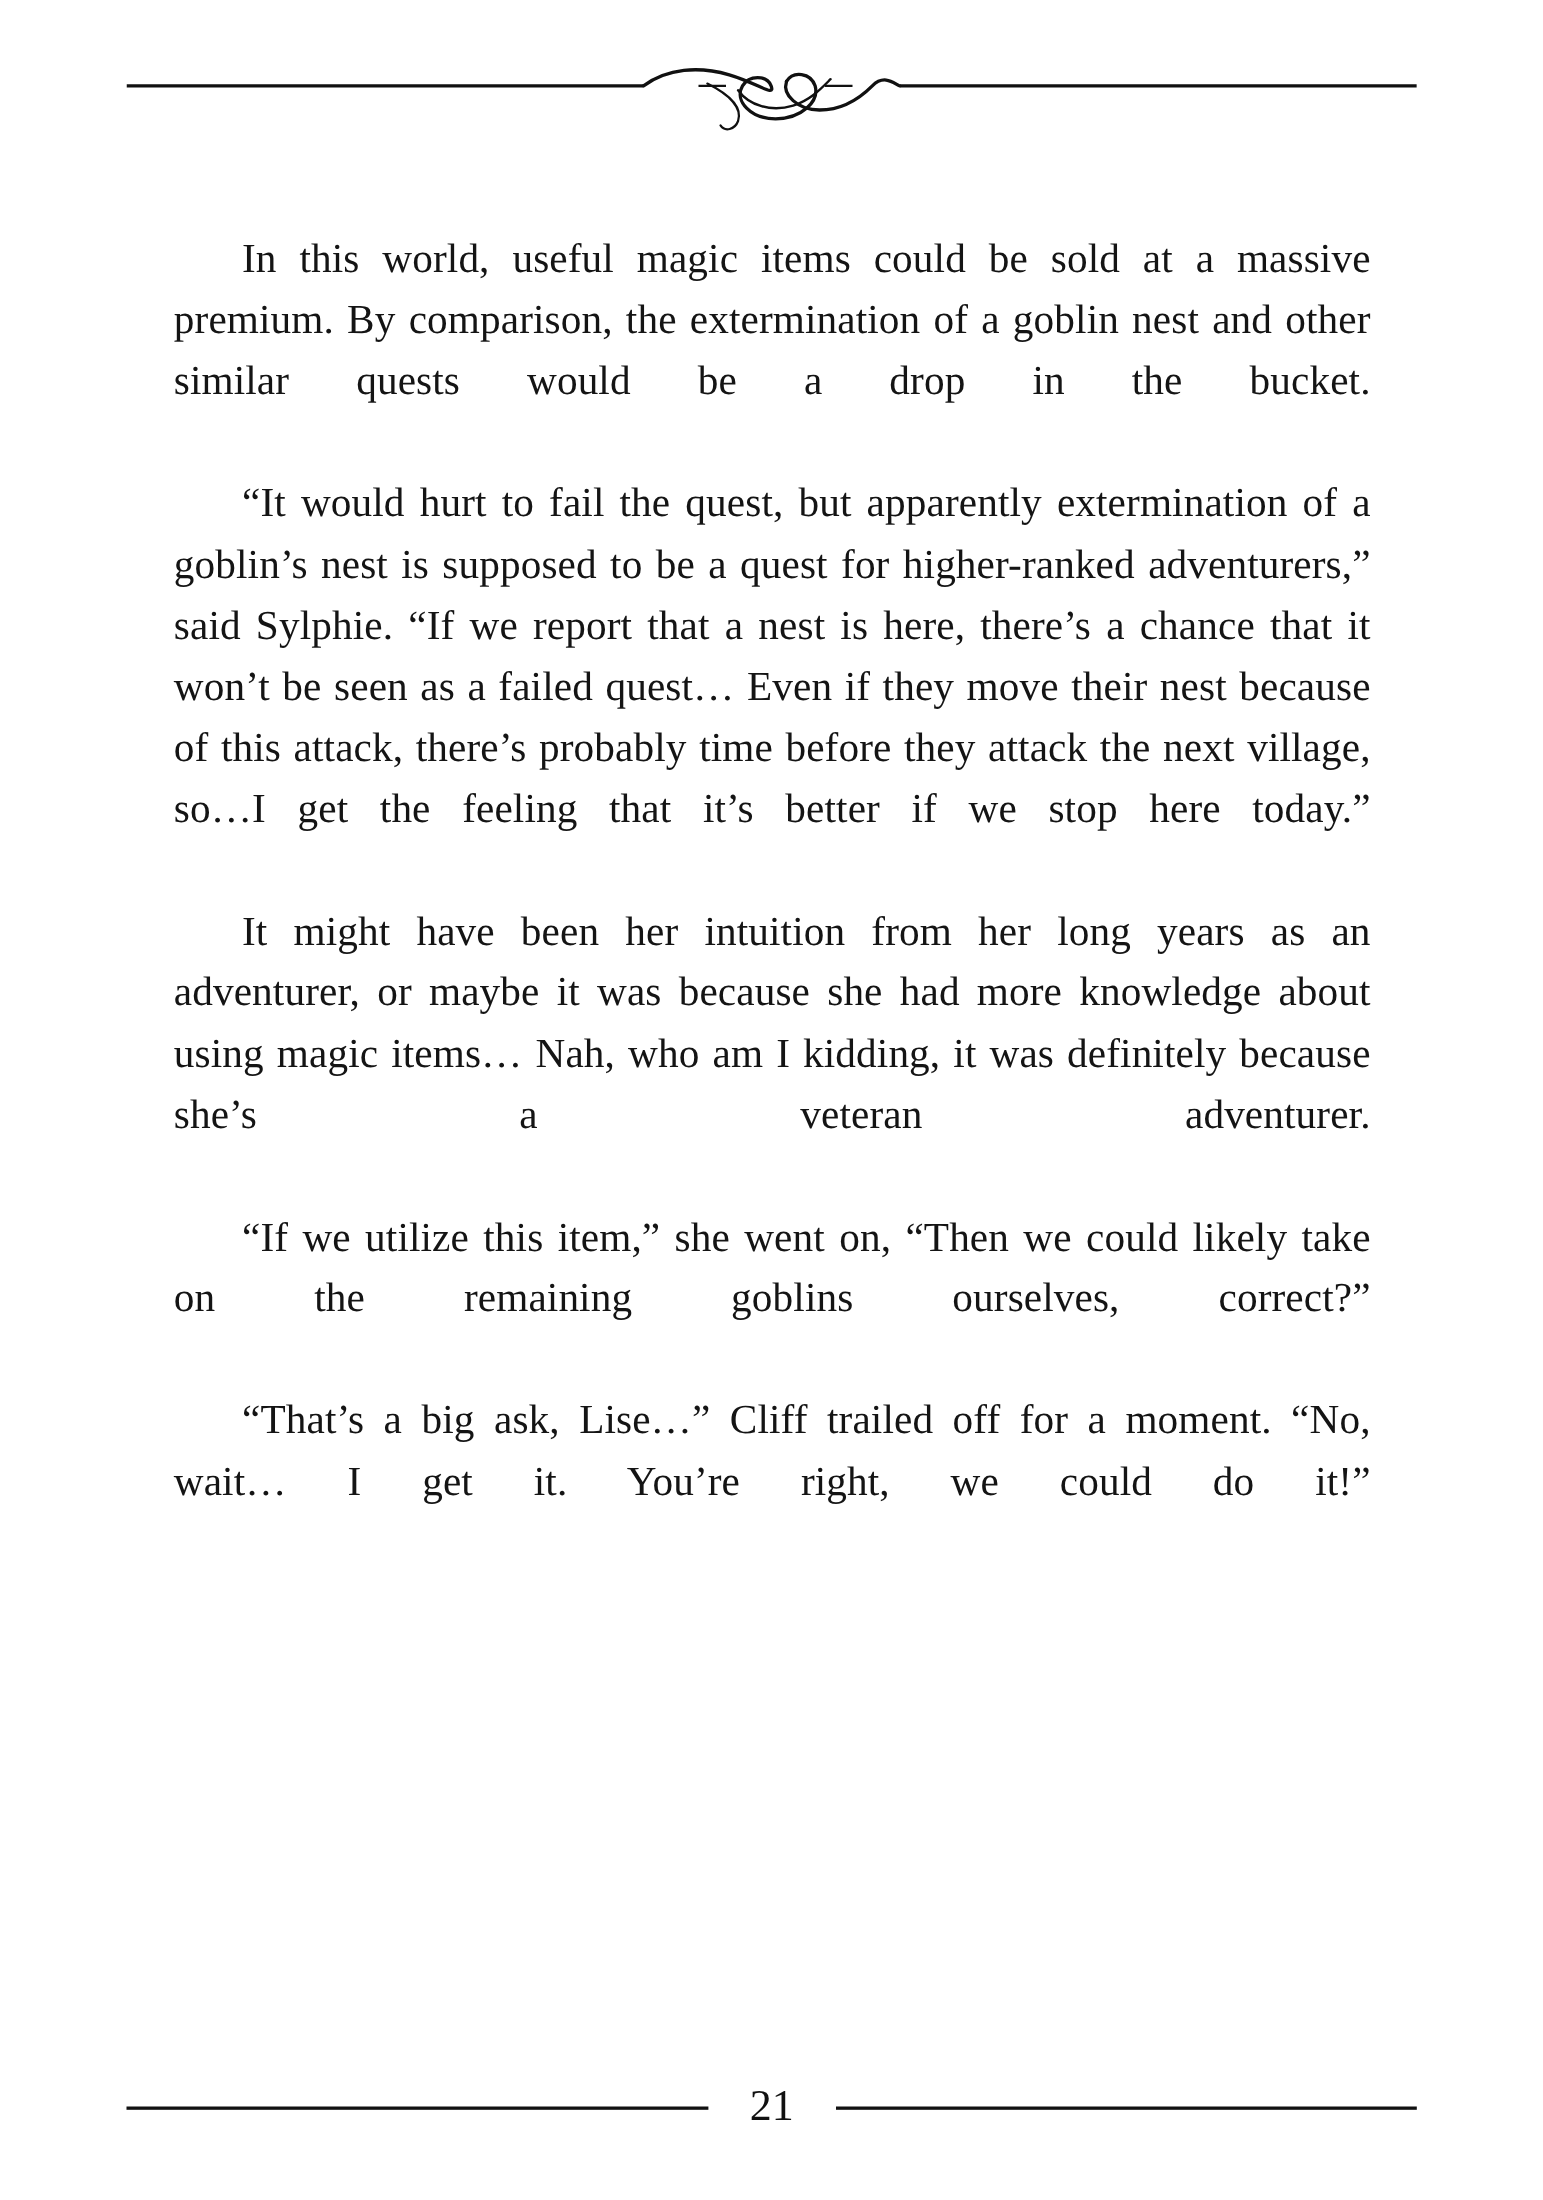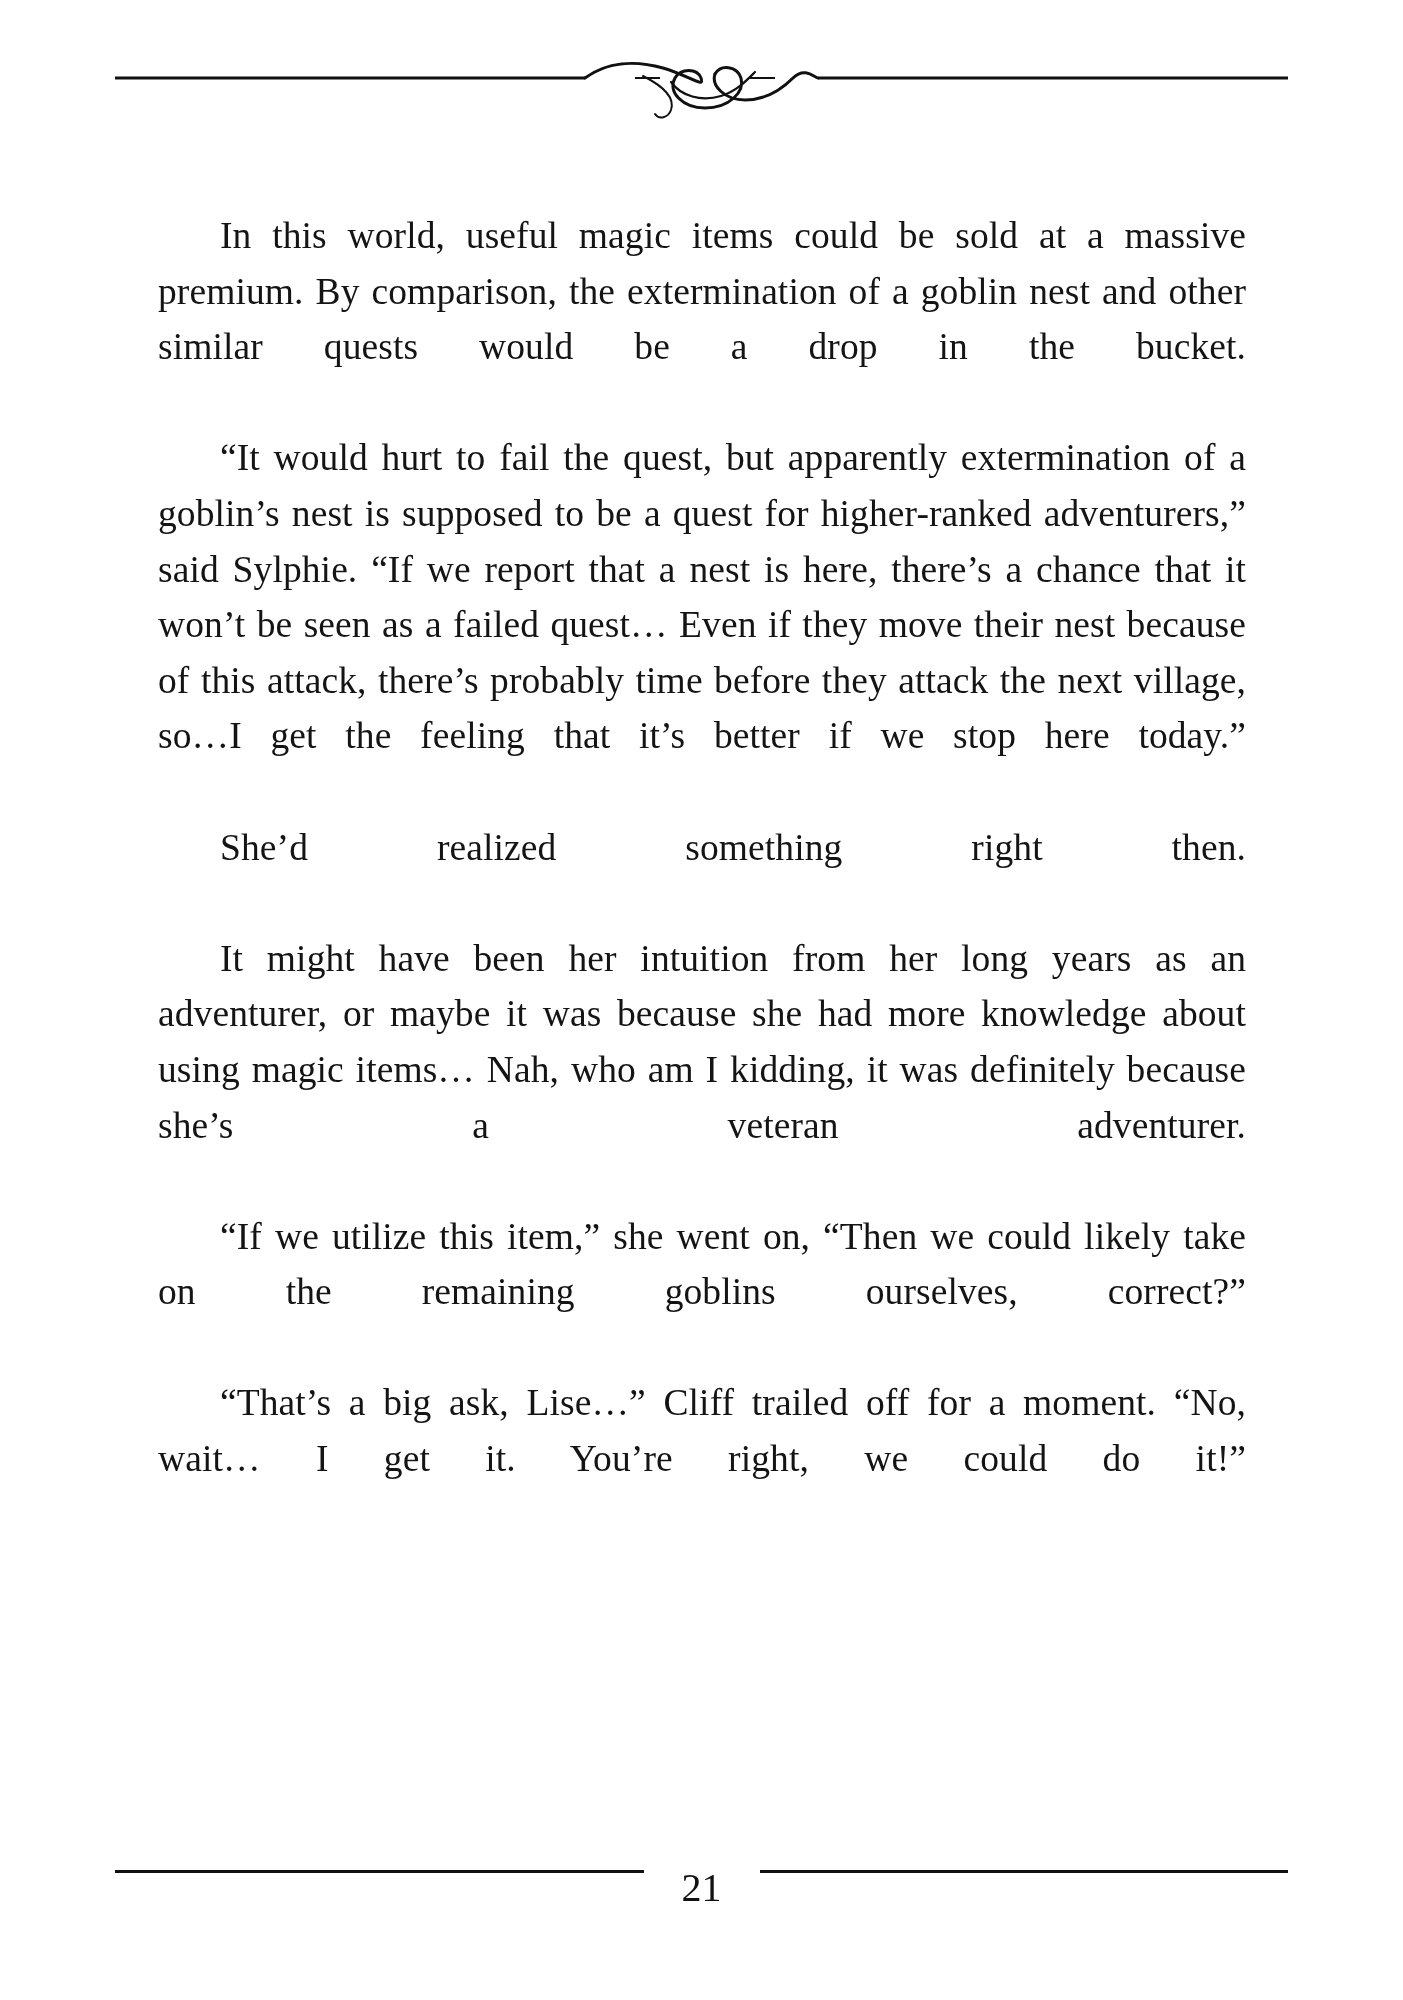--- a/index.html
+++ b/index.html
@@ -57,26 +57,26 @@
   
   .body-text p::after {
     content: "";
     display: inline-block;
     width: 100%;
   }
 
   
   .footer {
     position: absolute;
-    bottom: 72px;
+    bottom: 56px;
     left: 115px;
     right: 115px;
     height: 60px;
     display: flex;
-    align-items: flex-start;
+    align-items: center;
     justify-content: center;
   }
   .footer .rule {
     flex: 1 1 auto;
     height: 0;
     border-top: 3px solid #111111;
     position: relative;
     top: 2px;
   }
   .footer .rule.left { margin-right: 0; }
@@ -103,21 +103,20 @@
       <path d="M470,22 C492,6 520,4 548,12 C575,20 590,33 586,22 C582,12 566,12 560,22 C552,36 568,52 590,52 C614,52 630,36 626,22 C622,10 606,8 600,18" fill="none" stroke="#111111" stroke-width="3" stroke-linecap="round"></path>
       <path d="M600,18 C596,30 610,44 630,44 C652,44 668,32 678,22 C690,10 700,22 703,22" fill="none" stroke="#111111" stroke-width="3" stroke-linecap="round"></path>
       <path d="M556,26 C566,40 586,46 606,40 C622,35 632,24 640,16" fill="none" stroke="#111111" stroke-width="2.2" stroke-linecap="round"></path>
       <path d="M528,20 C548,30 560,42 556,54 C553,62 544,64 540,58" fill="none" stroke="#111111" stroke-width="2" stroke-linecap="round"></path>
     </svg>
   </div>
 
   <div class="body-text">
     <p>In this world, useful magic items could be sold at a massive premium. By comparison, the extermination of a goblin nest and other similar quests would be a drop in the bucket.</p>
     <p>“It would hurt to fail the quest, but apparently extermination of a goblin’s nest is supposed to be a quest for higher-ranked adventurers,” said Sylphie. “If we report that a nest is here, there’s a chance that it won’t be seen as a failed quest… Even if they move their nest because of this attack, there’s probably time before they attack the next village, so…I get the feeling that it’s better if we stop here today.”</p>
-    <p>She’d realized something right then.</p>
     <p>It might have been her intuition from her long years as an adventurer, or maybe it was because she had more knowledge about using magic items… Nah, who am I kidding, it was definitely because she’s a veteran adventurer.</p>
     <p>“If we utilize this item,” she went on, “Then we could likely take on the remaining goblins ourselves, correct?”</p>
     <p>“That’s a big ask, Lise…” Cliff trailed off for a moment. “No, wait… I get it. You’re right, we could do it!”</p>
   </div>
 
   <div class="footer">
     <div class="rule left"></div>
     <div class="page-number">21</div>
     <div class="rule right"></div>
   </div>

